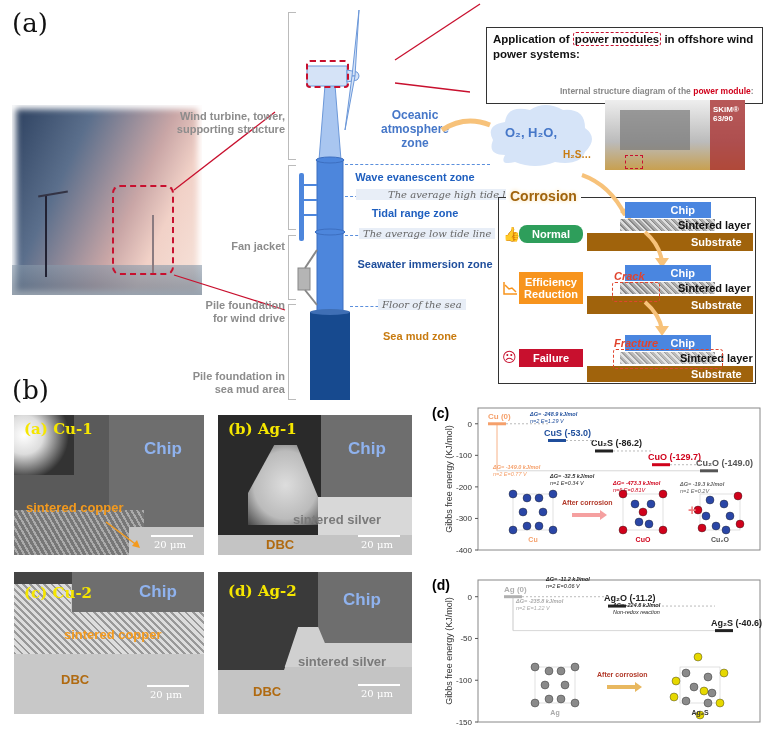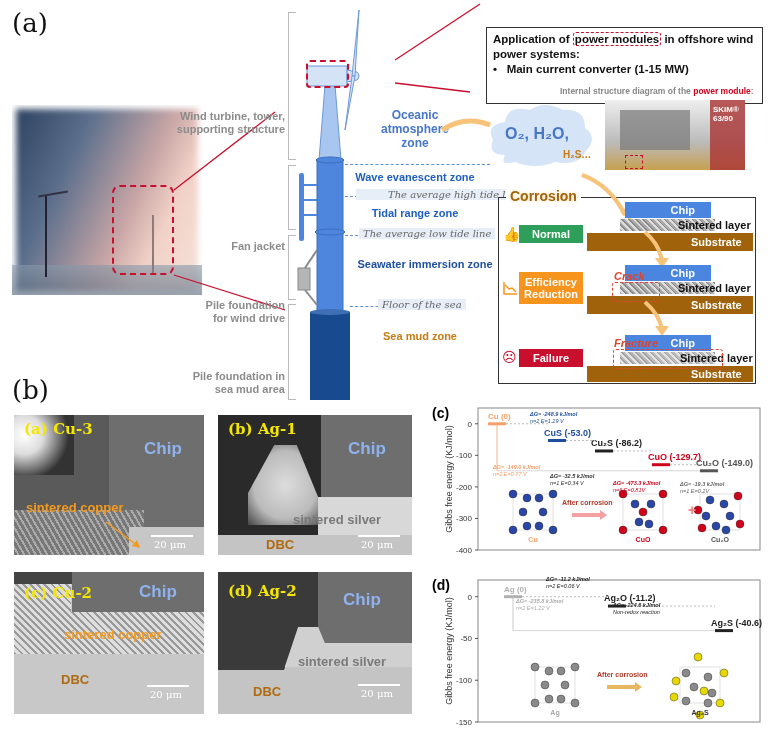--- a/index.html
+++ b/index.html
@@ -88,49 +88,48 @@
 <div class="abs zone-blue" style="left:350px;top:207px;width:130px;">Tidal range zone</div>
 <div class="abs dline" style="left:345px;top:235px;width:145px;"></div>
 <div class="abs tide" style="left:359px;top:228px;">The average low tide line</div>
 <div class="abs zone-blue" style="left:355px;top:258px;width:140px;color:#1f4e9c;">Seawater immersion zone</div>
 <div class="abs dline" style="left:350px;top:306px;width:100px;"></div>
 <div class="abs tide" style="left:378px;top:299px;">Floor of the sea</div>
 <div class="abs zone-blue" style="left:370px;top:330px;width:100px;color:#c87b10;">Sea mud zone</div>
 
 <div class="abs infobox" style="left:486px;top:3px;width:277px;height:77px;">
   <div><span>Application of </span><span style="border:1.5px dashed #c8102e;border-radius:3px;padding:0 1px;">power modules</span><span> in offshore wind power systems:</span></div>
-  <div>•&nbsp;&nbsp;&nbsp;<span>Main current converter  (1-15 MW)</span></div>
 </div>
 <div class="abs" style="left:560px;top:86px;font-size:8.5px;color:#888;font-weight:bold;"><span>Internal structure diagram of the </span><span style="color:#d0021b;">power module</span><span>:</span></div>
 
 <svg class="abs" style="left:485px;top:100px;width:115px;height:70px;">
   <path d="M20 55 Q2 55 8 40 Q0 25 20 22 Q22 5 45 10 Q60 0 78 10 Q100 8 100 28 Q114 38 100 52 Q95 66 70 62 Q50 70 30 62 Q14 66 20 55 Z" fill="#d6e4f8"></path>
 </svg>
-<div class="abs" style="left:505px;top:125px;font-size:16px;font-weight:bold;color:#4677c8;">O₂, H₂O,</div>
+<div class="abs" style="left:505px;top:125px;font-size:13px;font-weight:bold;color:#4677c8;">O₂, H₂O,</div>
 <div class="abs" style="left:563px;top:149px;font-size:10px;font-weight:bold;color:#c87b10;">H₂S…</div>
 <svg class="abs" style="left:440px;top:110px;width:60px;height:30px;">
   <path d="M2 20 Q25 5 50 15" stroke="#f7c27a" stroke-width="5" fill="none"></path>
 </svg>
 
 <div class="abs" style="left:605px;top:100px;width:140px;height:70px;background:linear-gradient(180deg,#eee,#bbb 60%,#c8a050);">
   <div class="abs" style="left:105px;top:0;width:35px;height:70px;background:#a33;opacity:0.8;"></div>
   <div class="abs" style="left:108px;top:5px;font-size:8px;color:#fff;font-weight:bold;">SKiM® 63/90</div>
   <div class="abs" style="left:15px;top:10px;width:70px;height:40px;background:#777;opacity:0.7;"></div>
   <div class="abs" style="left:20px;top:55px;width:18px;height:14px;border:1.5px dashed #c8102e;"></div>
 </div>
 
 <div class="abs" style="left:498px;top:197px;width:258px;height:187px;border:1.5px solid #333;"></div>
 <div class="abs" style="left:506px;top:188px;background:#fff;padding:0 4px;font-weight:bold;font-size:14px;color:#a0630c;text-shadow:0 0 4px #f7d9a0;">Corrosion</div>
 <svg class="abs" style="left:580px;top:170px;width:60px;height:60px;">
     <path d="M2 5 Q30 15 45 45" stroke="#f7c27a" stroke-width="4" fill="none"></path>
     <polygon points="40,42 52,52 48,36" fill="#f7c27a"></polygon>
   </svg>
 
 <div class="abs" style="left:503px;top:226px;font-size:14px;color:#2e9e5b;">👍</div>
-<div class="abs status-btn" style="left:519px;top:225px;width:64px;height:18px;background:#2e9e5b;">Normal</div>
+<div class="abs status-btn" style="left:519px;top:225px;width:64px;height:18px;background:#2e9e5b;border-radius:8px;">Normal</div>
 <svg class="abs" style="left:502px;top:280px;width:16px;height:16px;">
     <path d="M2 2 L2 14 L15 14" stroke="#f7941d" fill="none" stroke-width="1.5"></path>
     <path d="M3 5 L7 9 L10 8 L14 12" stroke="#f7941d" fill="none" stroke-width="1.5"></path>
   </svg>
 <div class="abs status-btn" style="left:519px;top:272px;width:64px;height:32px;background:#f7941d;">Efficiency Reduction</div>
 <div class="abs" style="left:502px;top:349px;font-size:14px;color:#c8102e;">☹</div>
 <div class="abs status-btn" style="left:519px;top:349px;width:64px;height:18px;background:#c8102e;">Failure</div>
 
 <div class="abs chip" style="left:625px;top:202px;width:86px;height:16px;">Chip</div>
 <div class="abs sinter" style="left:620px;top:219px;width:95px;height:12px;"></div>
@@ -159,21 +158,21 @@
 <div class="abs" style="left:613px;top:349px;width:110px;height:20px;border:1.5px dashed #e0442e;border-radius:3px;"></div>
 <div class="abs" style="left:614px;top:337px;font-size:11px;font-style:italic;font-weight:bold;color:#e0442e;">Fracture</div>
 
 <div class="abs panel-label" style="left:12px;top:375px;">(b)</div>
 
 <div class="abs sem" style="left:14px;top:415px;width:190px;height:140px;background:#5a5a5a;">
   <div class="abs" style="left:0;top:0;width:60px;height:60px;background:radial-gradient(circle at 10px 20px,#fff 0,#ddd 30%,#333 70%);"></div>
   <div class="abs" style="left:95px;top:0;width:95px;height:112px;background:#6e6e6e;"></div>
   <div class="abs" style="left:0;top:95px;width:130px;height:45px;background:repeating-linear-gradient(60deg,#777 0 3px,#aaa 3px 5px);"></div>
   <div class="abs" style="left:115px;top:112px;width:75px;height:28px;background:#c7c7c7;"></div>
-  <div class="abs sem-title" style="left:10px;top:5px;">(a) Cu-3</div>
+  <div class="abs sem-title" style="left:10px;top:5px;">(a) Cu-1</div>
   <div class="abs sem-chip" style="left:130px;top:24px;">Chip</div>
   <div class="abs sem-cu" style="left:12px;top:85px;">sintered copper</div>
   <svg class="abs" style="left:90px;top:105px;width:40px;height:30px;">
       <line x1="2" y1="2" x2="34" y2="26" stroke="#f39a1e" stroke-width="1.5"></line>
       <polygon points="28,26 36,28 33,20" fill="#f39a1e"></polygon>
     </svg>
   <div class="abs scalebar" style="left:137px;top:120px;"></div>
   <div class="abs scaletxt" style="left:140px;top:124px;">20 μm</div>
 </div>
 

